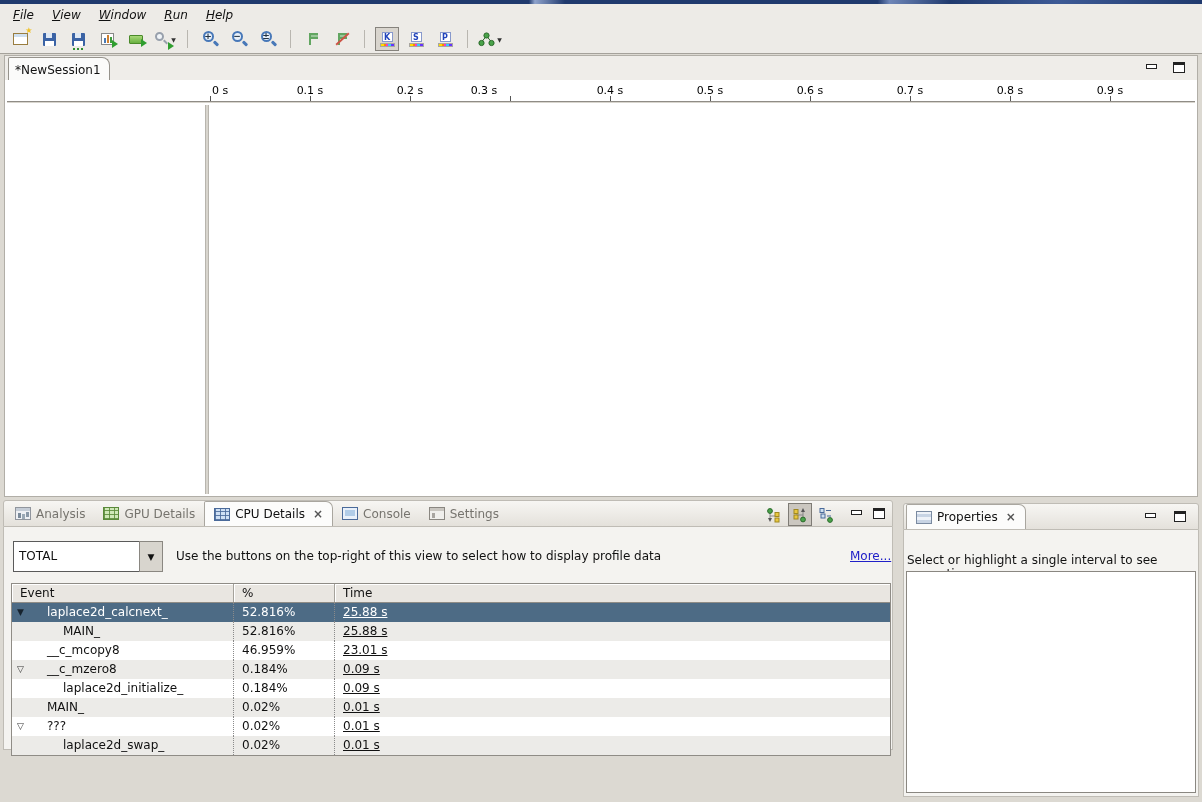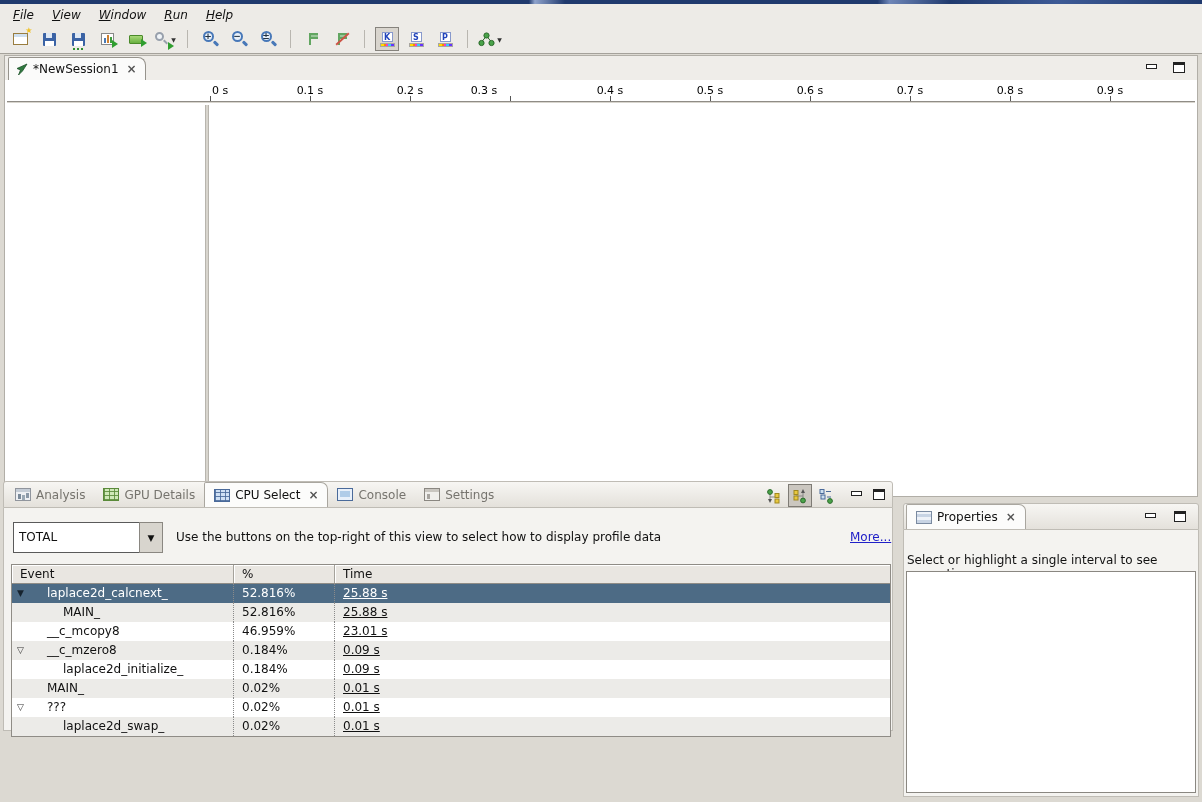--- a/index.html
+++ b/index.html
@@ -47,36 +47,36 @@
   .red-slash { position:absolute; left:-1px; top:6px; width:17px; height:2px; background:#c83a2a; transform:rotate(-42deg); }
   .ksp { width:24px; height:24px; display:flex; flex-direction:column; align-items:center; justify-content:center; gap:1px; }
   .ksp.pressed { background:#d9d5ce; border:1px solid #86837d; }
   .ksp-letter { width:11px; height:10px; line-height:9px; text-align:center; font-size:8px; font-weight:bold; color:#2244bb; background:#fff; border:1px solid #8899cc; }
   .ksp-strip { width:15px; height:4px; border:1px solid #a9a6a0;
     background:linear-gradient(90deg,#ffdd00 0 20%,#ff8800 20% 35%,#ff33cc 35% 55%,#33ccff 55% 75%,#6633ff 75% 100%); }
 
   
   .editor { position:absolute; left:4px; top:55px; width:1194px; height:442px; background:#fff; border:1px solid #b1aea7; }
   .editor-tabbar { position:absolute; left:0; top:0; right:0; height:24px; background:#efede9; }
-  .session-tab { position:absolute; left:3px; top:1px; height:23px; background:#fbfbfa; border:1px solid #96938c; border-bottom:none; border-radius:2px 8px 0 0; display:flex; align-items:center; padding:0 8px 0 6px; gap:5px; }
+  .session-tab { position:absolute; left:3px; top:1px; height:23px; background:#fbfbfa; border:1px solid #96938c; border-bottom:none; border-radius:2px 8px 0 0; display:flex; align-items:center; padding:0 8px 0 6px; gap:5px;flex-direction:column; }
   .tab-close { font-weight:bold; font-size:12px; color:#555; margin-left:3px; line-height:12px; }
   .tab-close:after { content:"×"; }
   .editor-content { position:absolute; left:0; top:24px; right:0; bottom:0; background:#fff; }
   .ruler-label { position:absolute; top:4px; font-size:11px; color:#000; width:48px; text-align:center; }
   .ruler-label.first { text-align:left; width:30px; }
   .ruler-tick { position:absolute; top:16px; width:1px; height:5px; background:#555; }
   .ruler-groove { position:absolute; left:2px; right:2px; top:21px; height:3px; background:#d8d5ce; border-top:1px solid #8f8c86; border-bottom:1px solid #fff; }
   .pane-divider { position:absolute; left:200px; top:25px; bottom:2px; width:4px; background:#d8d5ce; border-left:1px solid #b8b5ae; border-right:1px solid #b8b5ae; }
   .min-icon { display:inline-block; width:11px; height:5px; border:1px solid #222; background:#fff; }
   .max-icon { display:inline-block; width:12px; height:11px; border:1px solid #222; border-top:3px solid #222; background:#fff; }
   .e-min { position:absolute; top:8px; right:40px; }
   .e-max { position:absolute; top:6px; right:12px; }
 
   
-  .view-left { position:absolute; left:3px; top:481px; width:890px; height:250px; }
+  .view-left { position:absolute; left:3px; top:500px; width:890px; height:250px; }
   .view-right { position:absolute; left:903px; top:503px; width:296px; height:294px; }
   .view-tabbar { position:absolute; left:0; top:0; right:0; height:27px; background:linear-gradient(#f7f6f3,#e4e1db); border:1px solid #bfbcb5; border-radius:3px 3px 0 0; }
   .tabs-row { display:flex; height:100%; align-items:stretch; padding-left:2px; }
   .view-tab { display:flex; align-items:center; gap:5px; padding:0 9px; color:#76746e; cursor:default; }
   .view-tab.active { background:#fcfcfb; border:1px solid #a9a69f; border-bottom:none; border-radius:2px 7px 0 0; color:#111; margin-top:0px; }
   .ti { width:16px; height:13px; display:inline-block; position:relative; flex:none; }
   .ti-analysis { border:1px solid #90959d; background:#eef0f4; }
   .ti-analysis:before { content:""; position:absolute; top:0; left:0; right:0; height:3px; background:#c4ccd6; }
   .ti-analysis:after { content:""; position:absolute; bottom:1px; left:2px; width:3px; height:5px; background:#7a8a9a; box-shadow:4px 1px 0 #9aa8b5, 8px -1px 0 #8a98a8; }
   .ti-gpu { border:1px solid #5a8a3a; background-color:#cfe8b8;
@@ -281,21 +281,21 @@
         <div class="view-tab">
           <span class="ti ti-analysis"></span>
           <span>Analysis</span>
         </div>
         <div class="view-tab">
           <span class="ti ti-gpu"></span>
           <span>GPU Details</span>
         </div>
         <div class="view-tab active">
           <span class="ti ti-cpu"></span>
-          <span>CPU Select</span>
+          <span>CPU Details</span>
           <span class="tab-close"></span>
         </div>
         <div class="view-tab">
           <span class="ti ti-console"></span>
           <span>Console</span>
         </div>
         <div class="view-tab">
           <span class="ti ti-settings"></span>
           <span>Settings</span>
         </div>

